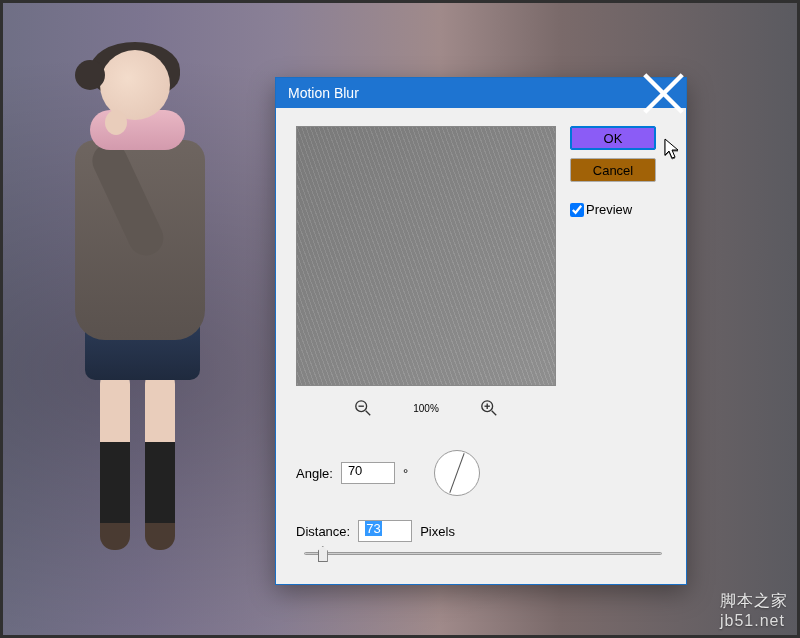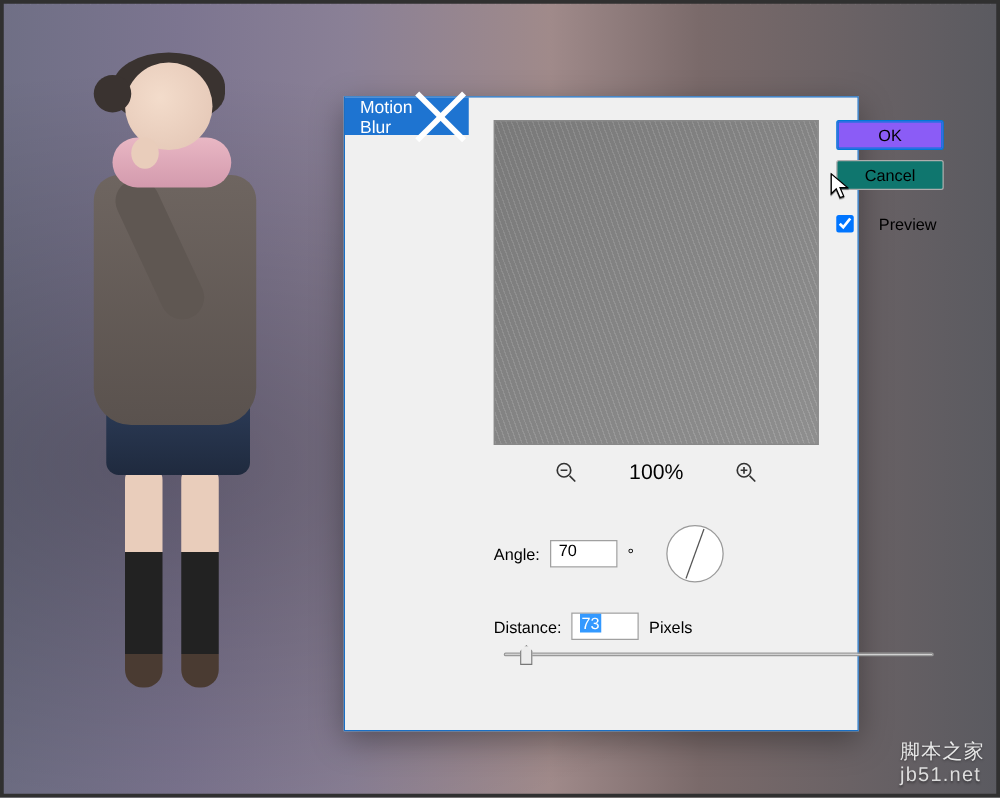--- a/index.html
+++ b/index.html
@@ -50,21 +50,21 @@
   .frame-border{position:absolute;inset:0;border:3px solid #303030;pointer-events:none;}
 
   
   .dialog {
     position:absolute;
     left:275px; top:77px;
     width:412px; height:508px;
     background:#f0f0f0;
     border:1px solid #1a6fc4;
     box-shadow:0 8px 24px rgba(0,0,0,0.35);
-    display:flex; flex-direction:row;
+    display:flex; flex-direction:column;
   }
   .titlebar{
     height:30px; background:#1e74d1; color:#fff;
     display:flex; align-items:center; padding:0 0 0 12px;
     font-size:14px;
   }
   .titlebar .title{flex:1;}
   .titlebar .close{
     width:45px;height:30px;display:flex;align-items:center;justify-content:center;
     font-size:15px;cursor:pointer;
@@ -79,31 +79,31 @@
     background:
       repeating-linear-gradient(70deg, #9a9a9a 0 1px, #8a8a8a 1px 4px),
       #8f8f8f;
   }
   .preview-box::after{
     content:"";position:absolute;inset:0;
     background:linear-gradient(135deg, rgba(0,0,0,0.12), rgba(255,255,255,0.04));
   }
   .side-col{display:flex;flex-direction:column;gap:8px;align-items:stretch;}
   .btn{
-    height:24px;padding:0 8px;border:1px solid #adadad;background:#0f766e;
+    height:24px;padding:0 8px;border:1px solid #adadad;background:#a16207;
     border-radius:2px;font-size:13px;cursor:pointer;min-width:86px;
   }
   .btn.default{border:1px solid #0078d7;box-shadow:inset 0 0 0 1px #0078d7;background:#8b5cf6;}
-  .chk-row{display:flex;gap:20px;margin-top:12px;font-size:13px;}
+  .chk-row{display:flex;align-items:center;gap:2px;margin-top:12px;font-size:13px;}
   .chk-row input{width:14px;height:14px;}
 
   .zoom-row{display:flex;align-items:center;justify-content:center;gap:40px;margin:12px 0 4px 0;width:260px;}
   .zicon{width:20px;height:20px;display:flex;align-items:center;justify-content:center;cursor:pointer;}
   .zicon svg{width:18px;height:18px;stroke:#333;fill:none;stroke-width:1.5;}
-  .zpct{font-size:17px;}
+  .zpct{font-size:10px;}
 
   .angle-row{display:flex;align-items:center;gap:8px;margin-top:28px;}
   .lbl{font-size:13px;}
   .num-input{
     width:54px;height:22px;border:1px solid #a0a0a0;background:#fff;padding:0 6px;font-size:13px;
   }
   .num-input.sel{background:#fff;}
   .num-input.sel span{background:#3399ff;color:#fff;padding:0 1px;}
   .deg{font-size:13px;}
   .angle-dial{

